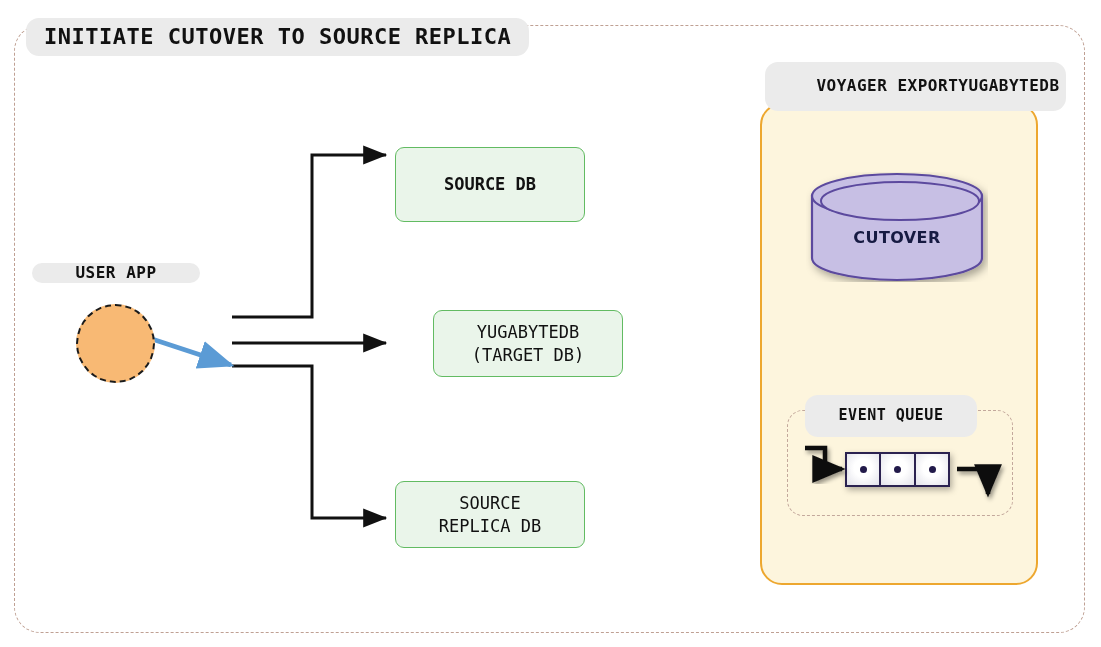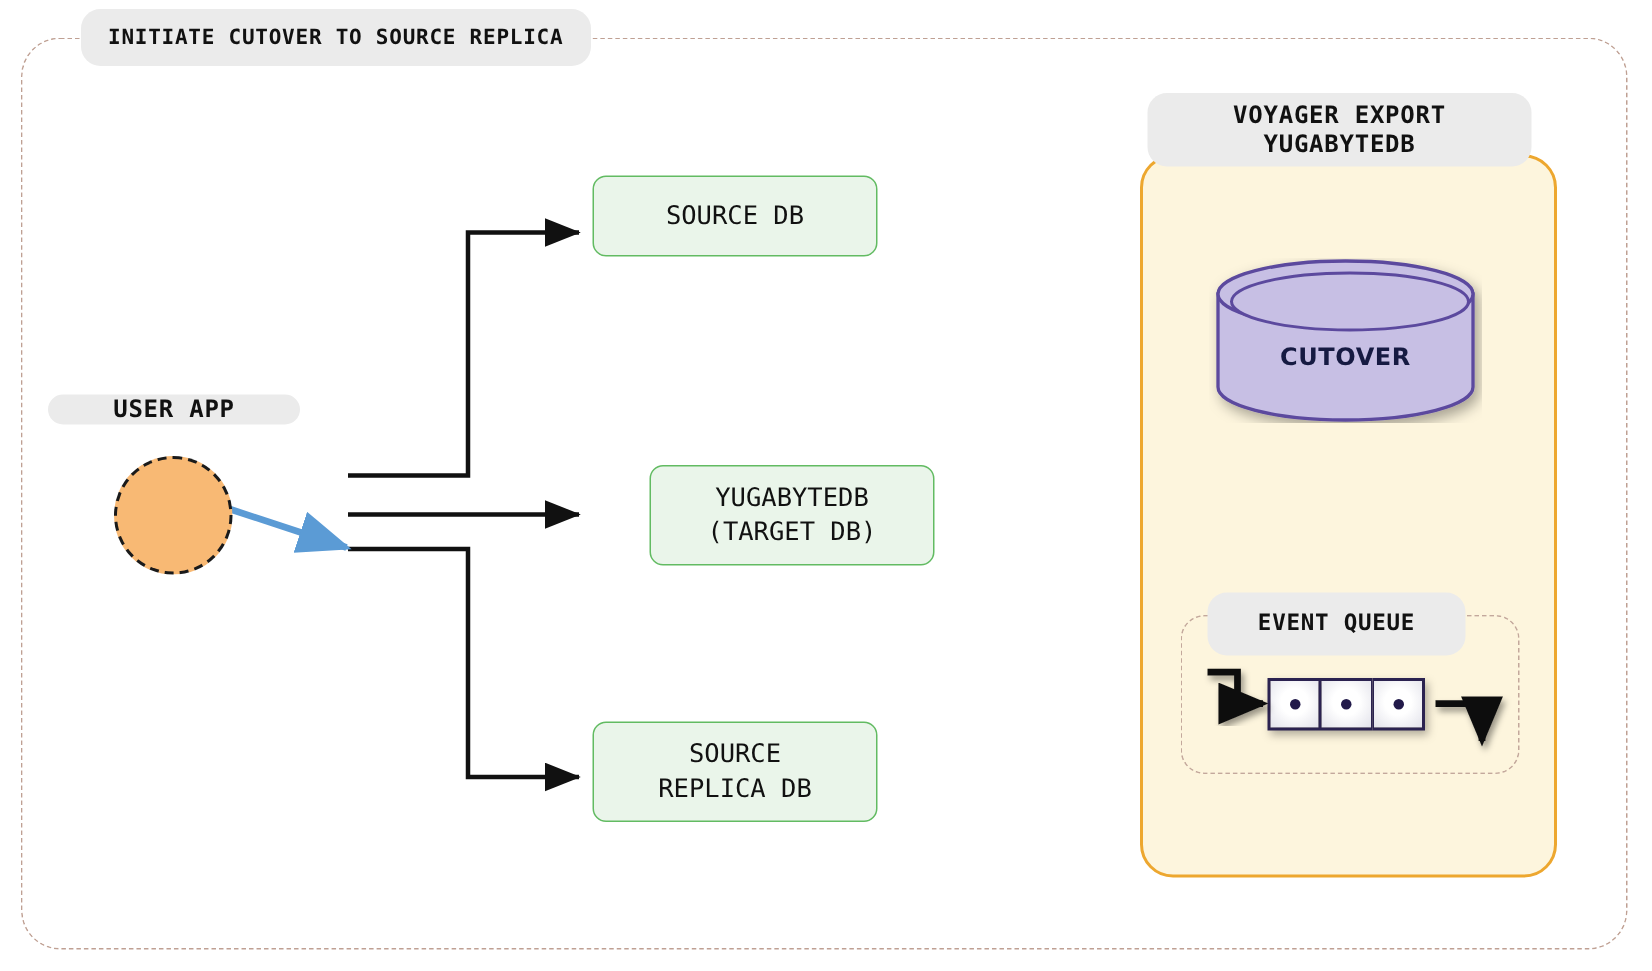--- a/index.html
+++ b/index.html
@@ -42,40 +42,40 @@
     display: flex;
     align-items: center;
     justify-content: center;
     text-align: center;
     white-space: pre;
     line-height: 1.18;
     z-index: 6;
   }
   #title-badge {
     left: 26px;
-    top: 6px;
+    top: 18px;
     padding: 4px 18px;
     height: 30px;
-    font-size: 14px;
-    margin-left: 28px;
+    font-size: 22px;
   }
   #userapp-badge {
     left: 32px;
     top: 263px;
     width: 168px;
     height: 20px;
     font-size: 16px;
   }
   #voyager-badge {
     left: 765px;
     top: 62px;
     width: 256px;
     height: 49px;
     font-size: 16px;
-    flex-direction: column;
+    flex-direction: row;
+    padding-left: 45px;
   }
   #eventqueue-badge {
     left: 805px;
     top: 395px;
     width: 172px;
     height: 42px;
     font-size: 15px;
   }
   
   .user-circle {
@@ -100,21 +100,21 @@
     display: flex;
     align-items: center;
     justify-content: center;
     text-align: center;
     white-space: pre;
     color: #111111;
     font-size: 17px;
     line-height: 1.32;
     z-index: 4;
   }
-  #box-source-db   { left: 395px; top: 117px; width: 190px; height: 54px; }
+  #box-source-db   { left: 395px; top: 147px; width: 190px; height: 75px; font-weight: bold; }
   #box-target-db   { left: 395px; top: 310px; width: 190px; height: 67px; margin-left: 38px; }
   #box-replica-db  { left: 395px; top: 481px; width: 190px; height: 67px; }
 
   
   .voyager-panel {
     position: absolute;
     left: 760px;
     top: 103px;
     width: 278px;
     height: 482px;

